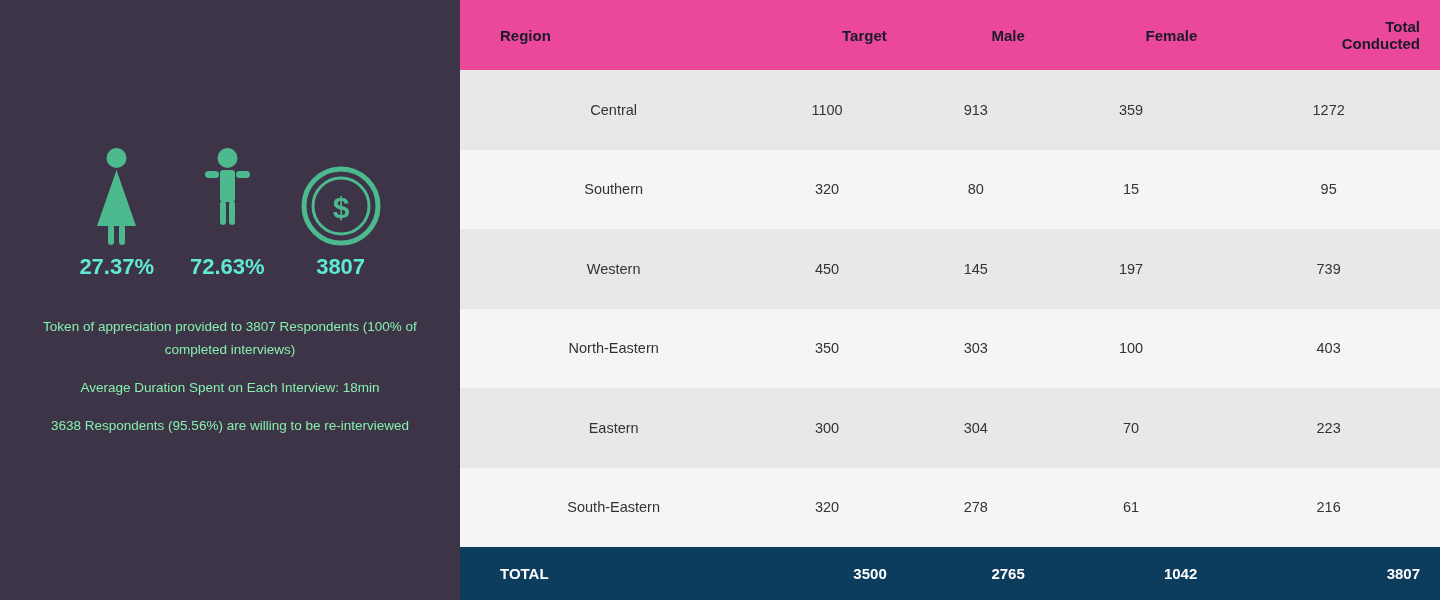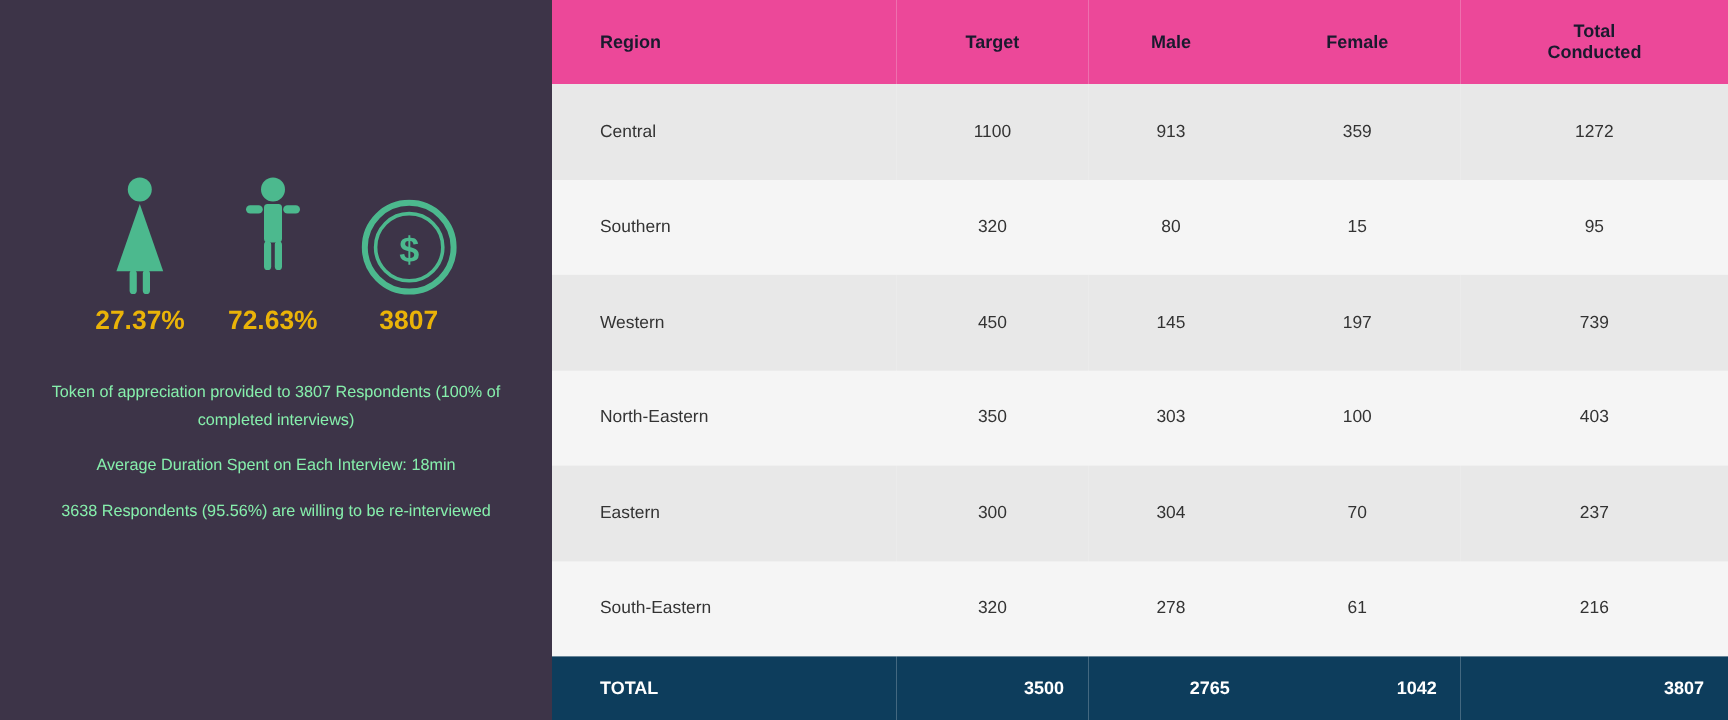--- a/index.html
+++ b/index.html
@@ -78,21 +78,21 @@
 
     thead tr {
       background-color: #ec4899;
     }
 
     thead th {
       padding: 18px 20px;
       font-size: 15px;
       font-weight: 700;
       color: #1a1a2e;
-      text-align: center;
+      text-align: right;
     }
 
     thead th:first-child {
       text-align: left;
       padding-left: 40px;
     }
 
     tbody tr:nth-child(odd) {
       background-color: #e8e8e8;
     }
@@ -102,42 +102,42 @@
     }
 
     tbody td {
       padding: 16px 20px;
       font-size: 14.5px;
       color: #333;
       text-align: center;
     }
 
     tbody td:first-child {
-      text-align: left;
+      text-align: center;
       padding-left: 40px;
     }
 
     tfoot tr {
       background-color: #0d3d5c;
     }
 
     tfoot td {
       padding: 18px 20px;
       font-size: 15px;
       font-weight: 700;
       color: #ffffff;
       text-align: right;
     }
 
     tfoot td:first-child {
       text-align: left;
       padding-left: 40px;
     }
 
-    .teal { color: #eab308; }
+    .teal { color: #5eead4; }
   </style>
 </head>
 <body>
 
 <div class="left-panel">
   <div class="icons-row">
 
     <div class="icon-item">
       <svg width="55" height="100" viewBox="0 0 55 100">
 
@@ -222,21 +222,21 @@
           <td>350</td>
           <td>303</td>
           <td>100</td>
           <td>403</td>
         </tr>
         <tr>
           <td>Eastern</td>
           <td>300</td>
           <td>304</td>
           <td>70</td>
-          <td>237</td>
+          <td>223</td>
         </tr>
         <tr>
           <td>South-Eastern</td>
           <td>320</td>
           <td>278</td>
           <td>61</td>
           <td>216</td>
         </tr>
       </tbody>
     <tfoot>

